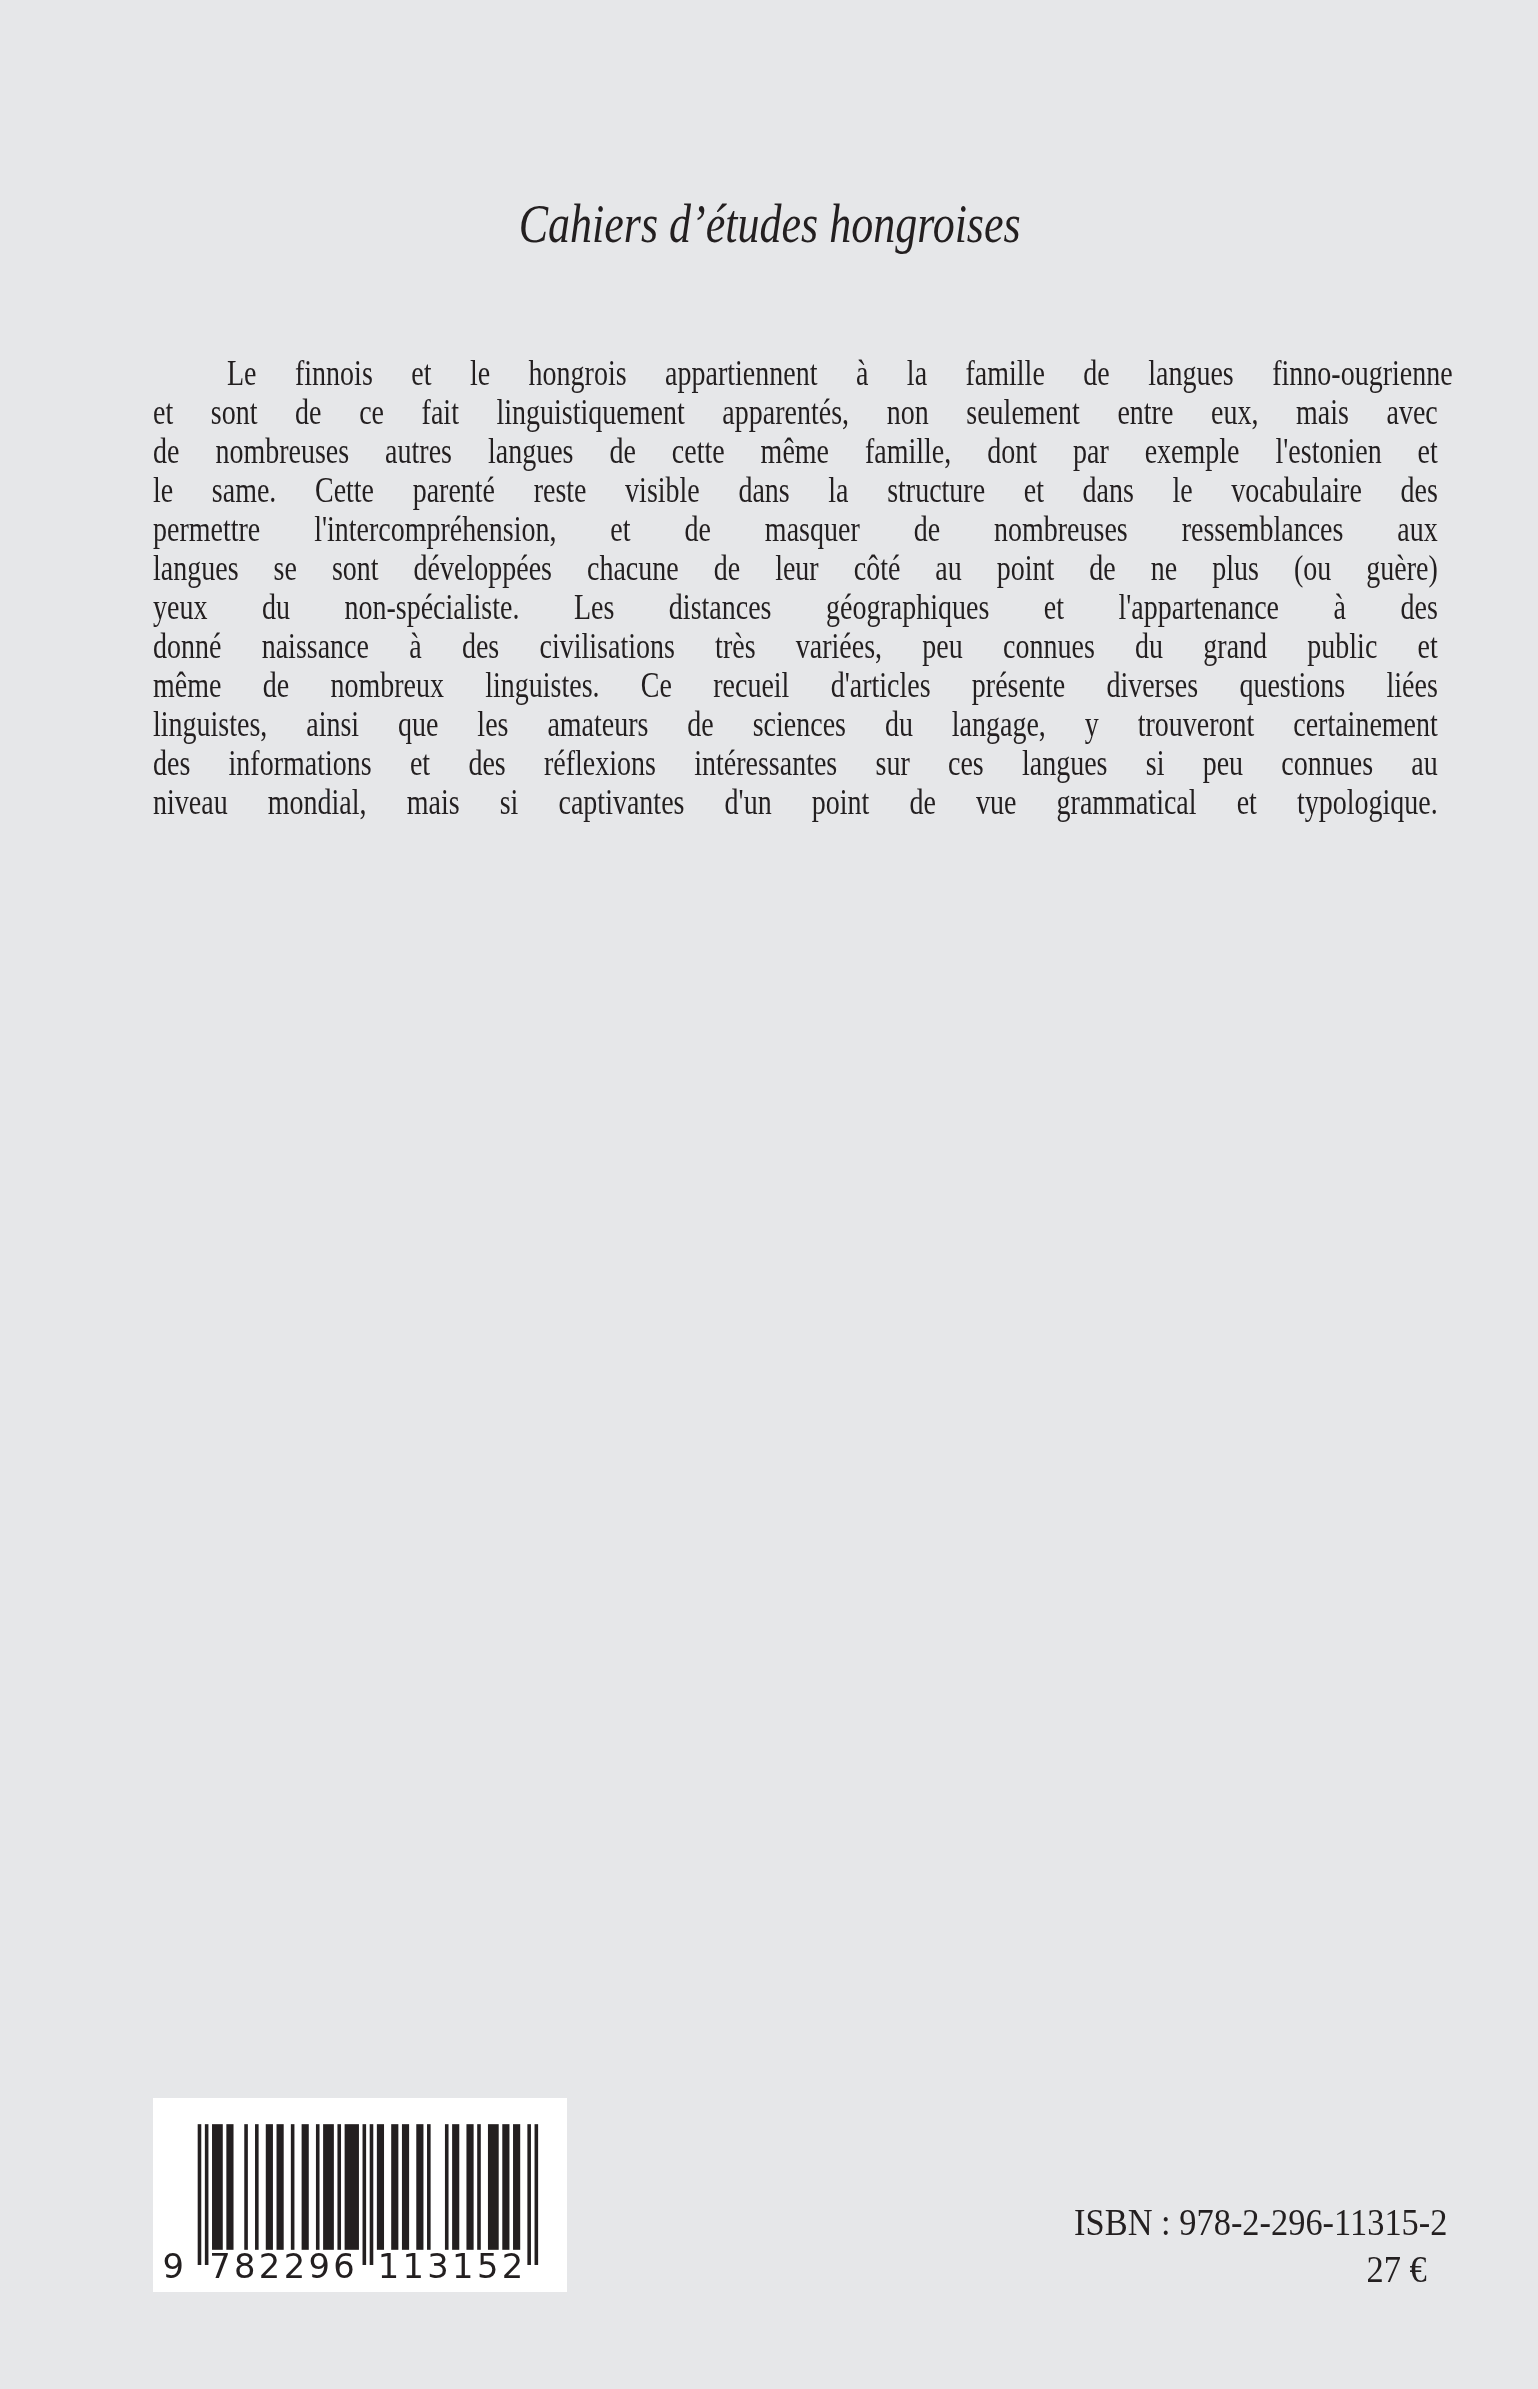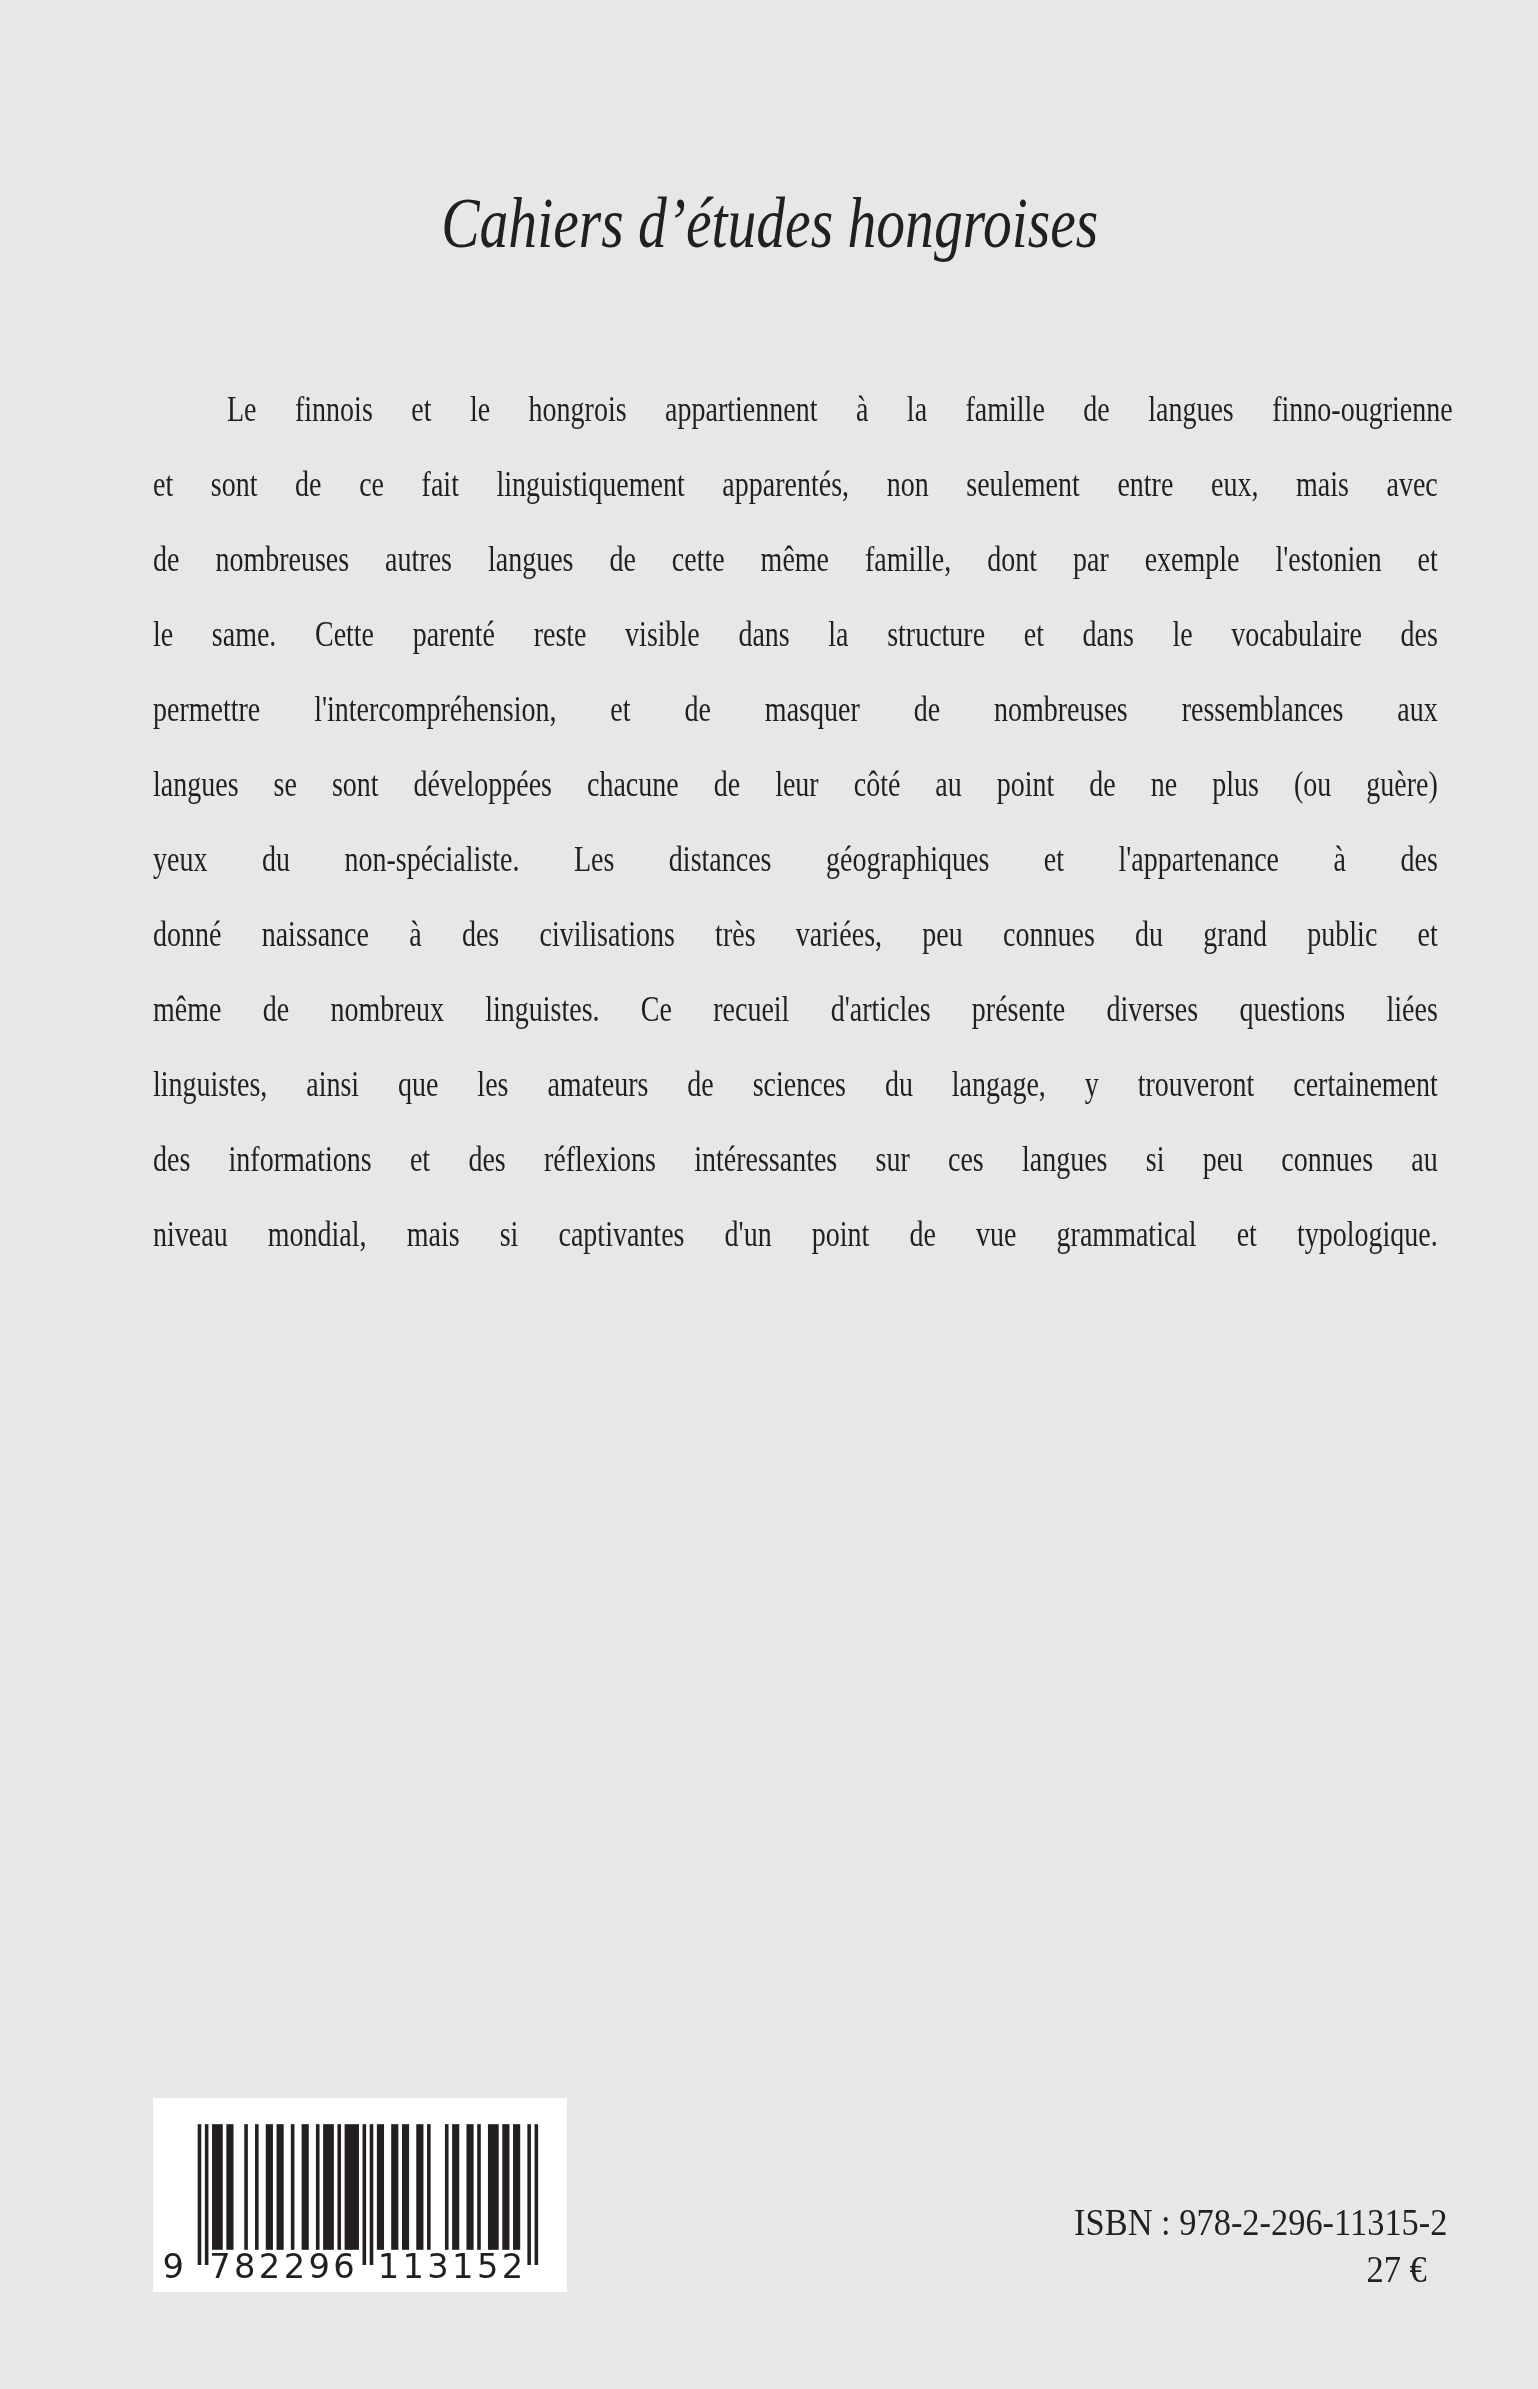--- a/index.html
+++ b/index.html
@@ -16,21 +16,21 @@
       font-family: "Liberation Serif", "DejaVu Serif", serif;
     }
     .title {
       position: absolute;
       left: 0;
       width: 1539px;
       top: 173px;
       height: 101px;
       text-align: center;
       font-style: italic;
-      font-size: 72px;
+      font-size: 55px;
       line-height: 101px;
       white-space: nowrap;
     }
     .title span {
       display: inline-block;
       transform: scaleX(0.80);
       transform-origin: center;
     }
     .blurb {
       position: absolute;
@@ -38,21 +38,20 @@
       top: 354px;
       width: 1285px;
     }
     .blurb-line {
       display: block;
       height: 39px;
       line-height: 39px;
       font-size: 35px;
       white-space: nowrap;
       overflow: visible;
-      margin-top: 36px;
     }
     .blurb-line .inner {
       display: block;
       text-align: justify;
       text-align-last: justify;
       transform-origin: left center;
       width: 1606px;            
       transform: scaleX(0.8);
       white-space: normal;
     }

